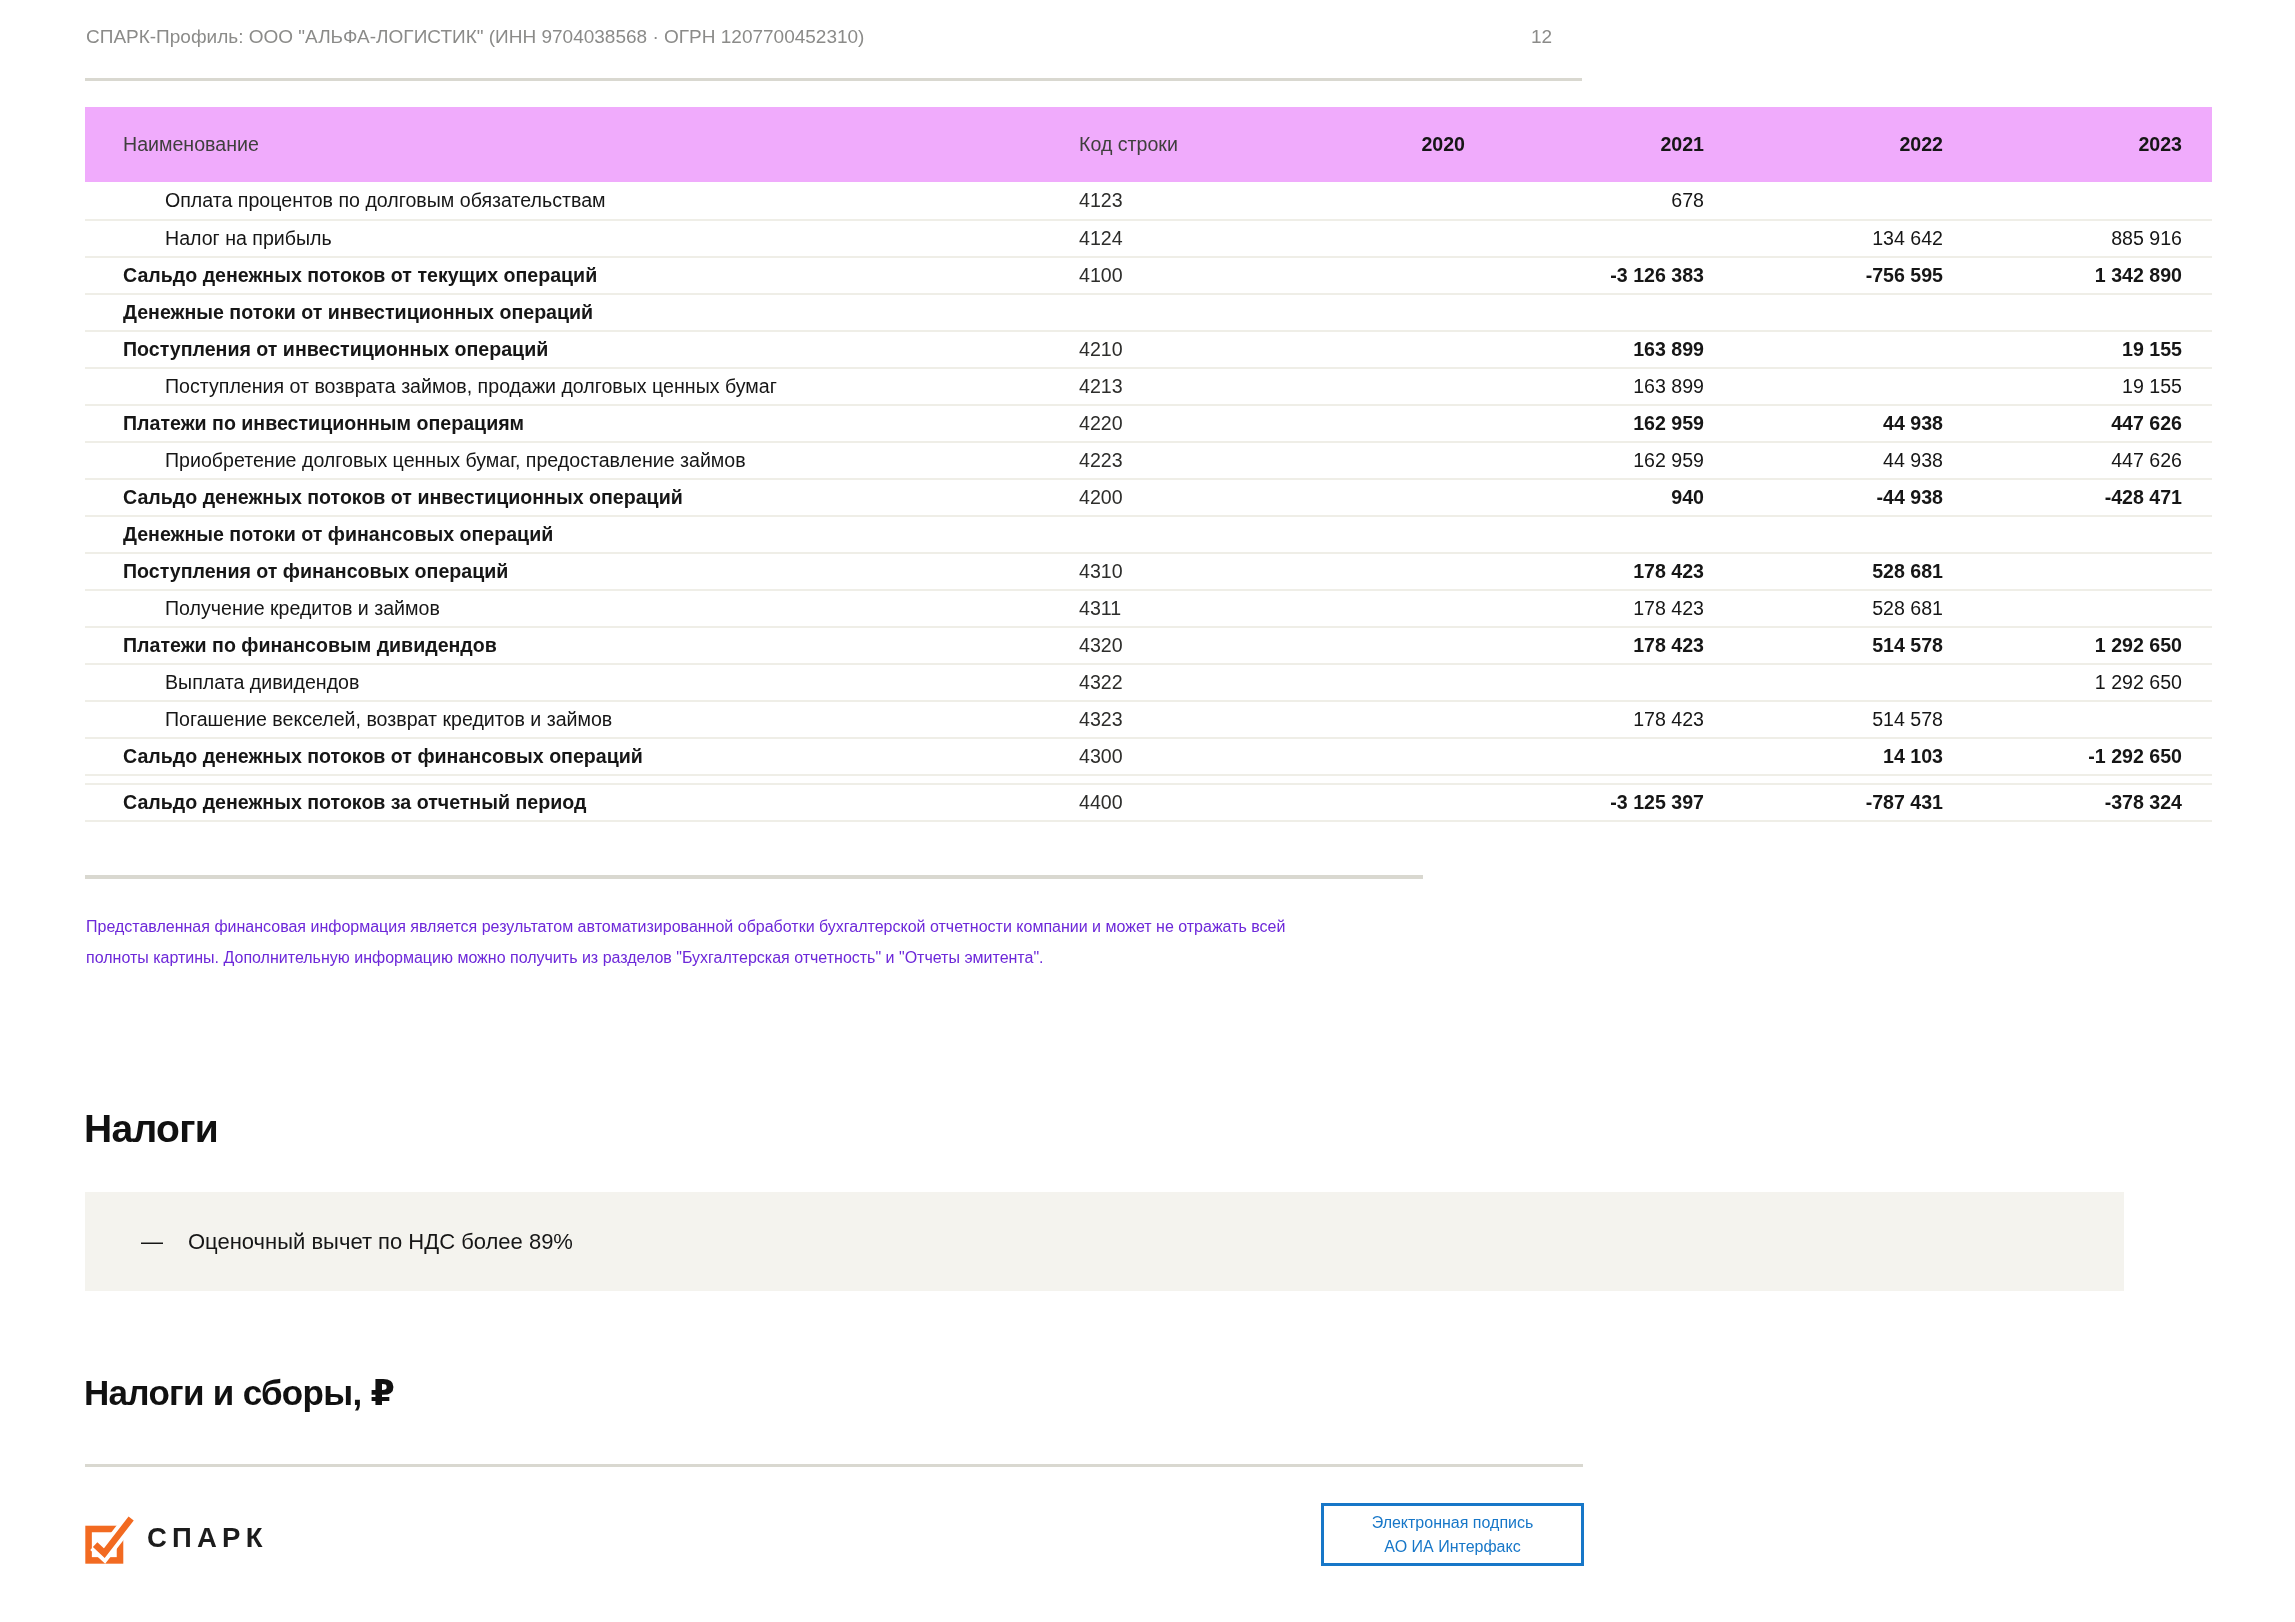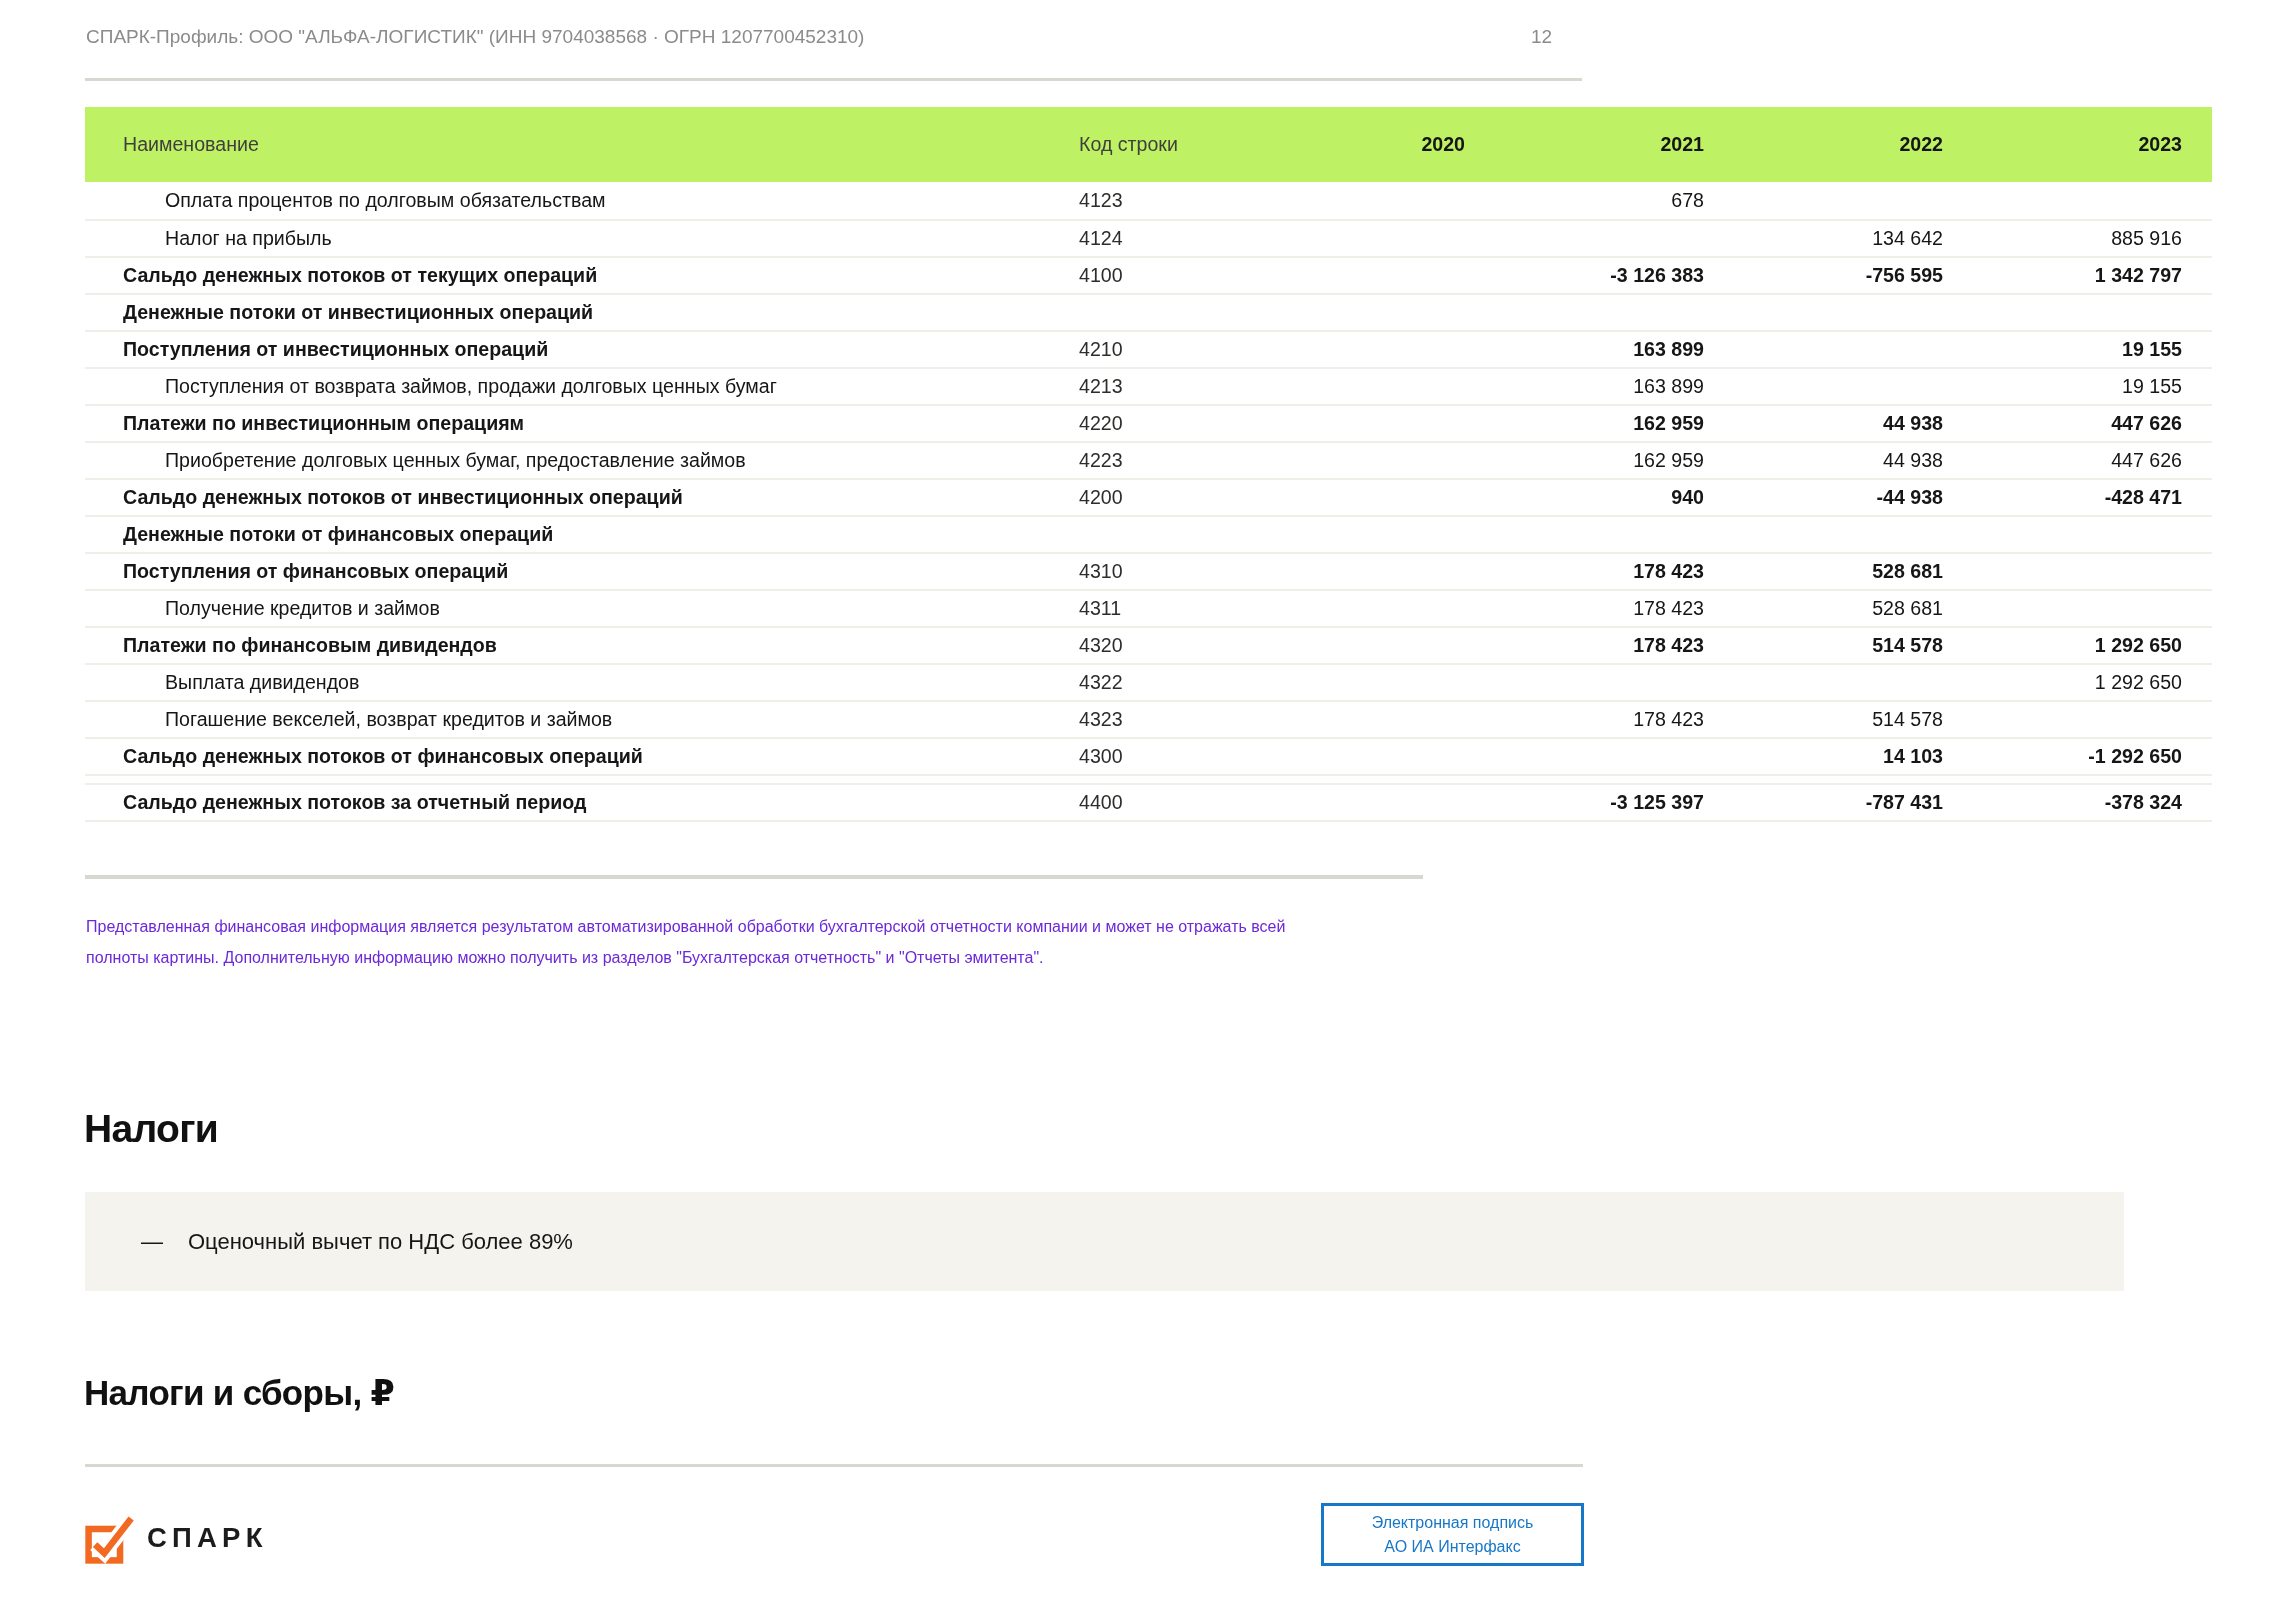--- a/index.html
+++ b/index.html
@@ -16,21 +16,21 @@
 
   
   .doc-header-title { position: absolute; left: 86px; top: 26px; font-size: 19px; color: #8b8b89; }
   .page-num        { position: absolute; left: 1531px; top: 26px; font-size: 19px; color: #8b8b89; }
   .hdr-rule  { position: absolute; left: 85px; top: 78px;  width: 1497px; height: 3.3px; background: #d9d8d0; }
   .post-rule { position: absolute; left: 85px; top: 875px; width: 1338px; height: 3.9px; background: #d9d8d0; }
   .foot-rule { position: absolute; left: 85px; top: 1464px; width: 1498px; height: 3.3px; background: #d9d8d0; }
 
   
   .tbl { position: absolute; left: 85px; top: 107px; width: 2127px; border-bottom: 2.6px solid #efeee7; font-size: 19.6px; }
-  .tbl-head { display: flex; align-items: center; height: 75px; background: #bef264; padding-right: 30px; }
+  .tbl-head { display: flex; align-items: center; height: 75px; background: #f0abfc; padding-right: 30px; }
   .h-name { flex: 1; padding-left: 38px; color: #3f3f3d; }
   .h-code { width: 147px; color: #3f3f3d; }
   .h-year { width: 239px; text-align: right; font-weight: 700; color: #161616; }
   .trow { display: flex; align-items: center; height: 37px; border-top: 2.6px solid #efeee7; padding-right: 30px; }
   .tbody .trow:first-child { border-top: none; }
   .c-name { flex: 1; padding-left: 38px; color: #161616; white-space: nowrap; overflow: hidden; }
   .indent .c-name { padding-left: 80px; }
   .c-code { width: 147px; color: #2d2d2b; }
   .c-year { width: 239px; text-align: right; color: #161616; }
   .bold .c-name, .bold .c-year { font-weight: 700; }
@@ -88,21 +88,21 @@
       <div class="c-year"></div>
       <div class="c-year">134 642</div>
       <div class="c-year">885 916</div>
     </div>
         <div class="trow bold">
       <div class="c-name">Сальдо денежных потоков от текущих операций</div>
       <div class="c-code">4100</div>
       <div class="c-year"></div>
       <div class="c-year">-3 126 383</div>
       <div class="c-year">-756 595</div>
-      <div class="c-year">1 342 797</div>
+      <div class="c-year">1 342 890</div>
     </div>
         <div class="trow bold">
       <div class="c-name">Денежные потоки от инвестиционных операций</div>
       <div class="c-code"></div>
       <div class="c-year"></div>
       <div class="c-year"></div>
       <div class="c-year"></div>
       <div class="c-year"></div>
     </div>
         <div class="trow bold">

